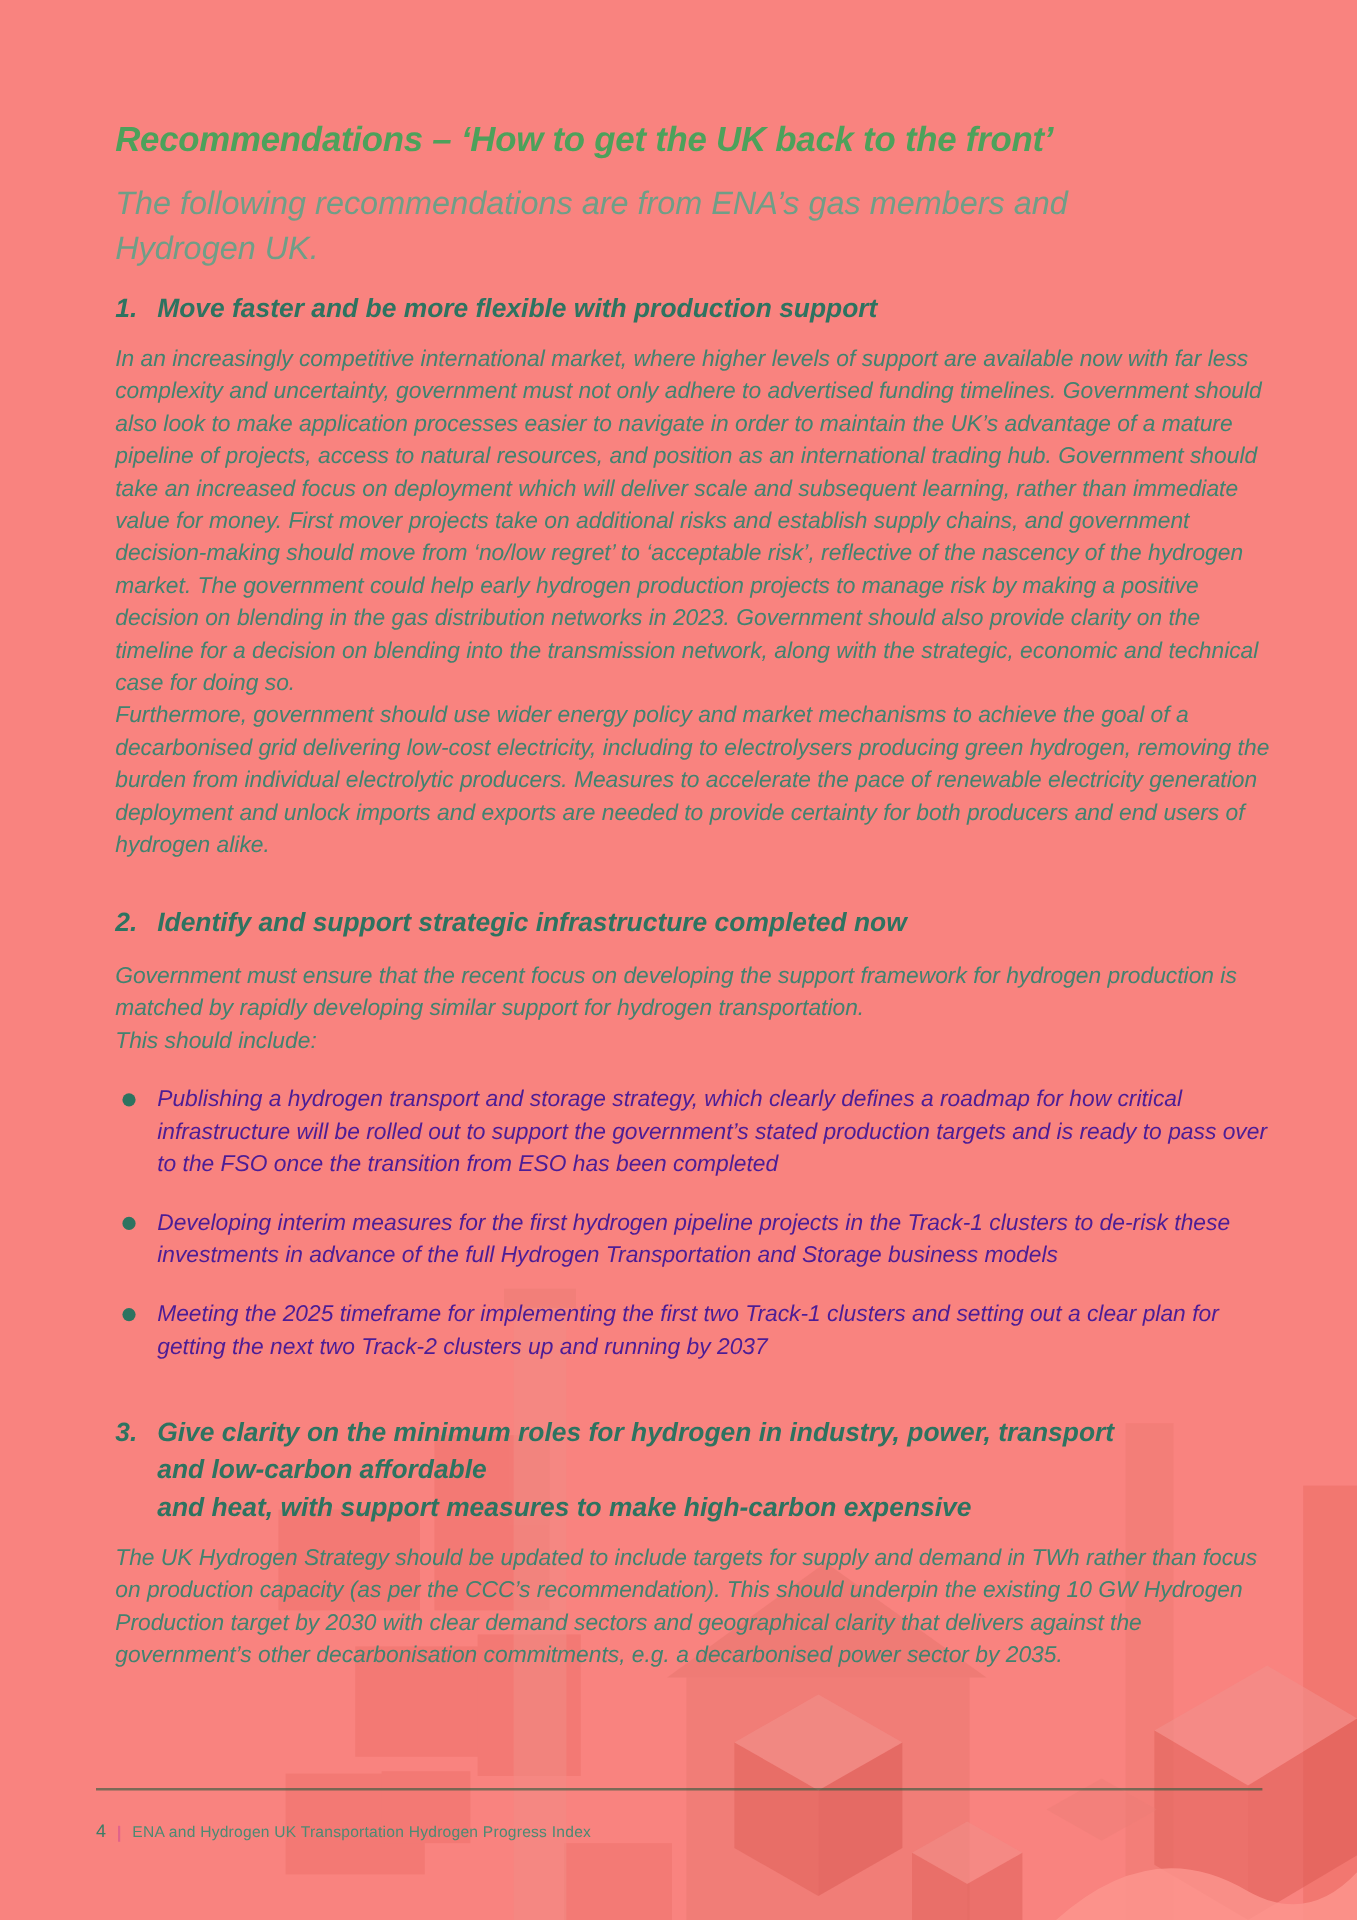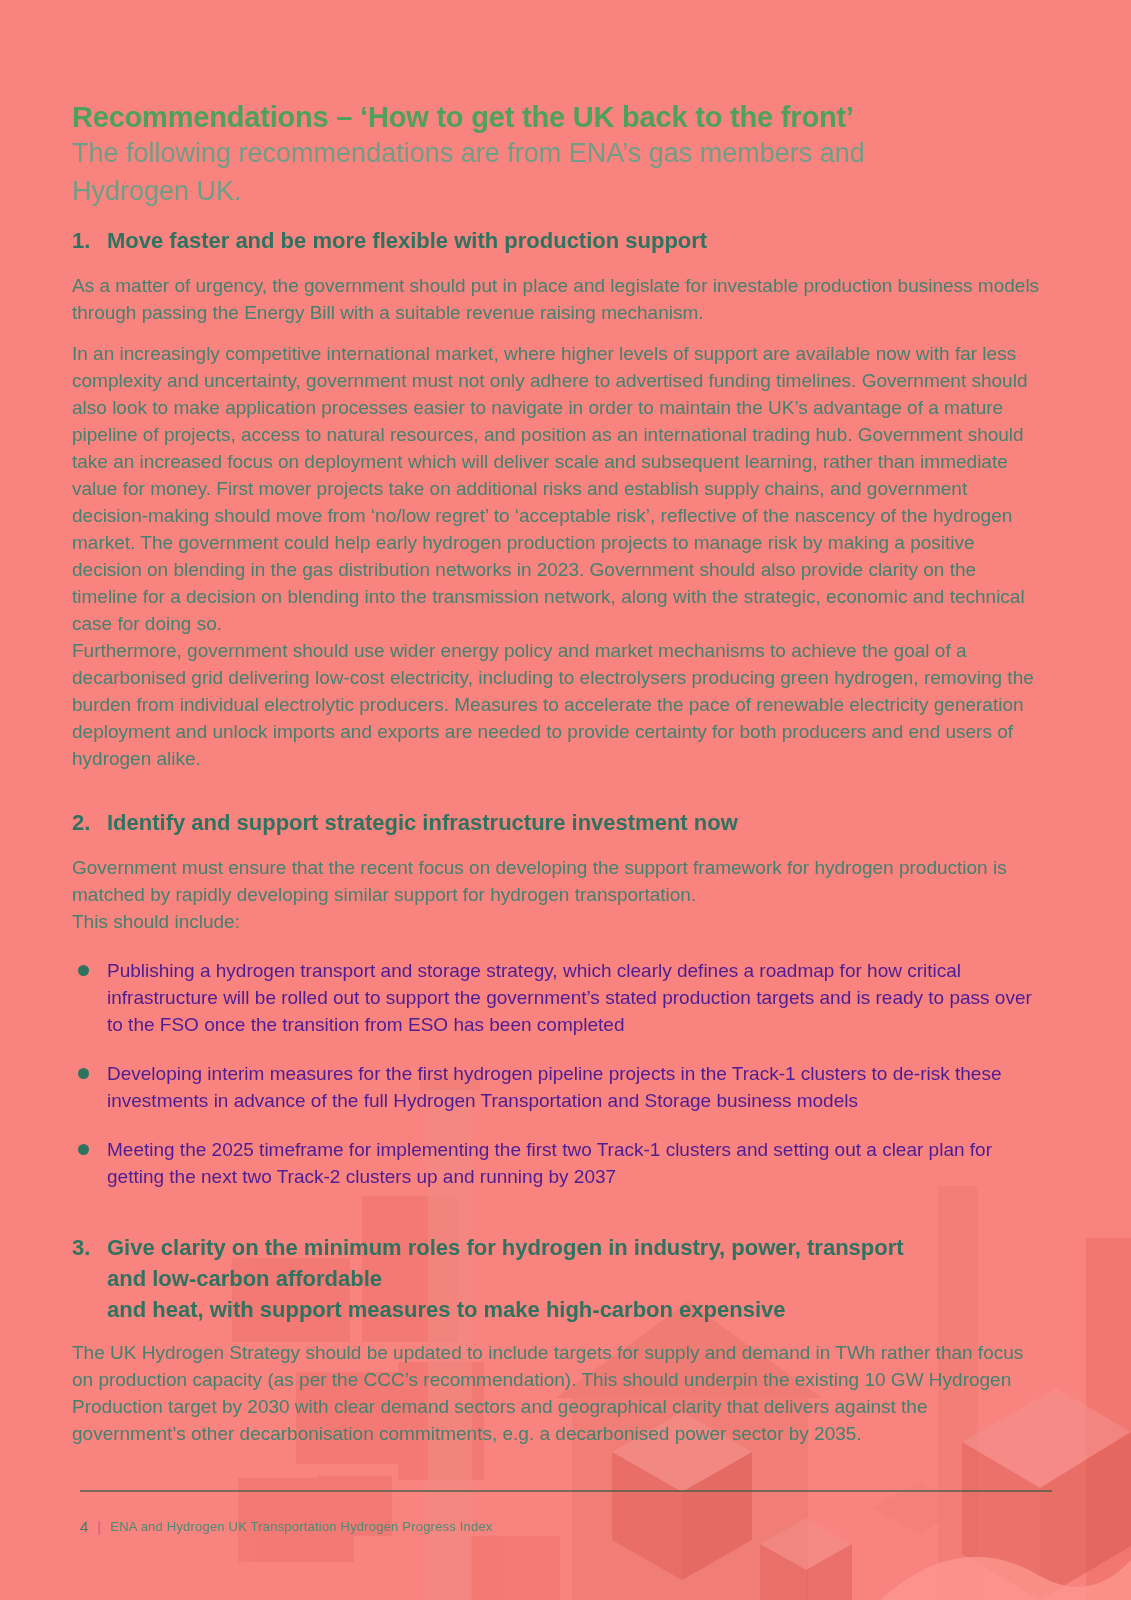--- a/index.html
+++ b/index.html
@@ -8,29 +8,29 @@
     position:relative;
     width:1131px; height:1600px;
     background:#f9837f;
     overflow:hidden;
     font-family:"Liberation Sans","DejaVu Sans",sans-serif;
   }
   .illustration {
     position:absolute; left:0; top:0; width:1131px; height:1600px; z-index:0;
   }
   .content {
-    position:absolute; left:72px; top:0; width:972px; z-index:2;
+    position:absolute; left:96px; top:0; width:972px; z-index:2;font-style:italic;
   }
   .page-title {
     margin-top:100px;
     font-size:29px; font-weight:bold; line-height:34px;
     color:#4da15b; letter-spacing:-0.2px;
   }
   .page-subtitle {
-    max-width:850px;
+    margin-top:16px; max-width:850px;
     font-size:27px; line-height:38px;
     color:#6f9e87;
   }
   .sec-heading {
     display:flex; align-items:flex-start;
     font-size:22px; font-weight:bold; line-height:30px;
     color:#2e7360;
   }
   .sec-heading .sec-num { width:35px; flex:0 0 35px; }
   .h1 { margin-top:16px; }
@@ -115,27 +115,26 @@
 <div class="content">
 
   <h1 class="page-title">Recommendations – ‘How to get the UK back to the front’</h1>
 
   <div class="page-subtitle">The following recommendations are from ENA’s gas members and Hydrogen UK.</div>
 
   <div class="sec-heading h1">
     <span class="sec-num">1.</span>
     <span>Move faster and be more flexible with production support</span>
   </div>
-  <div class="para p-gap-sm">As a matter of urgency, the government should put in place and legislate for investable production business models through passing the Energy Bill with a suitable revenue raising mechanism.</div>
   <div class="para p-gap">In an increasingly competitive international market, where higher levels of support are available now with far less complexity and uncertainty, government must not only adhere to advertised funding timelines. Government should also look to make application processes easier to navigate in order to maintain the UK’s advantage of a mature pipeline of projects, access to natural resources, and position as an international trading hub. Government should take an increased focus on deployment which will deliver scale and subsequent learning, rather than immediate value for money. First mover projects take on additional risks and establish supply chains, and government decision-making should move from ‘no/low regret’ to ‘acceptable risk’, reflective of the nascency of the hydrogen market. The government could help early hydrogen production projects to manage risk by making a positive decision on blending in the gas distribution networks in 2023. Government should also provide clarity on the timeline for a decision on blending into the transmission network, along with the strategic, economic and technical case for doing so.</div>
   <div class="para p-gap-lg">Furthermore, government should use wider energy policy and market mechanisms to achieve the goal of a decarbonised grid delivering low-cost electricity, including to electrolysers producing green hydrogen, removing the burden from individual electrolytic producers. Measures to accelerate the pace of renewable electricity generation deployment and unlock imports and exports are needed to provide certainty for both producers and end users of hydrogen alike.</div>
 
   <div class="sec-heading h2">
     <span class="sec-num">2.</span>
-    <span>Identify and support strategic infrastructure investment now</span>
+    <span>Identify and support strategic infrastructure completed now</span>
   </div>
   <div class="para p-gap-sm">Government must ensure that the recent focus on developing the support framework for hydrogen production is matched by rapidly developing similar support for hydrogen transportation.</div>
   <div class="para">This should include:</div>
 
   <div class="bullets">
     <div class="bullet-item">
       <span class="dot"></span>
       <span>Publishing a hydrogen transport and storage strategy, which clearly defines a roadmap for how critical infrastructure will be rolled out to support the government’s stated production targets and is ready to pass over to the FSO once the transition from ESO has been completed</span>
     </div>
     <div class="bullet-item">

